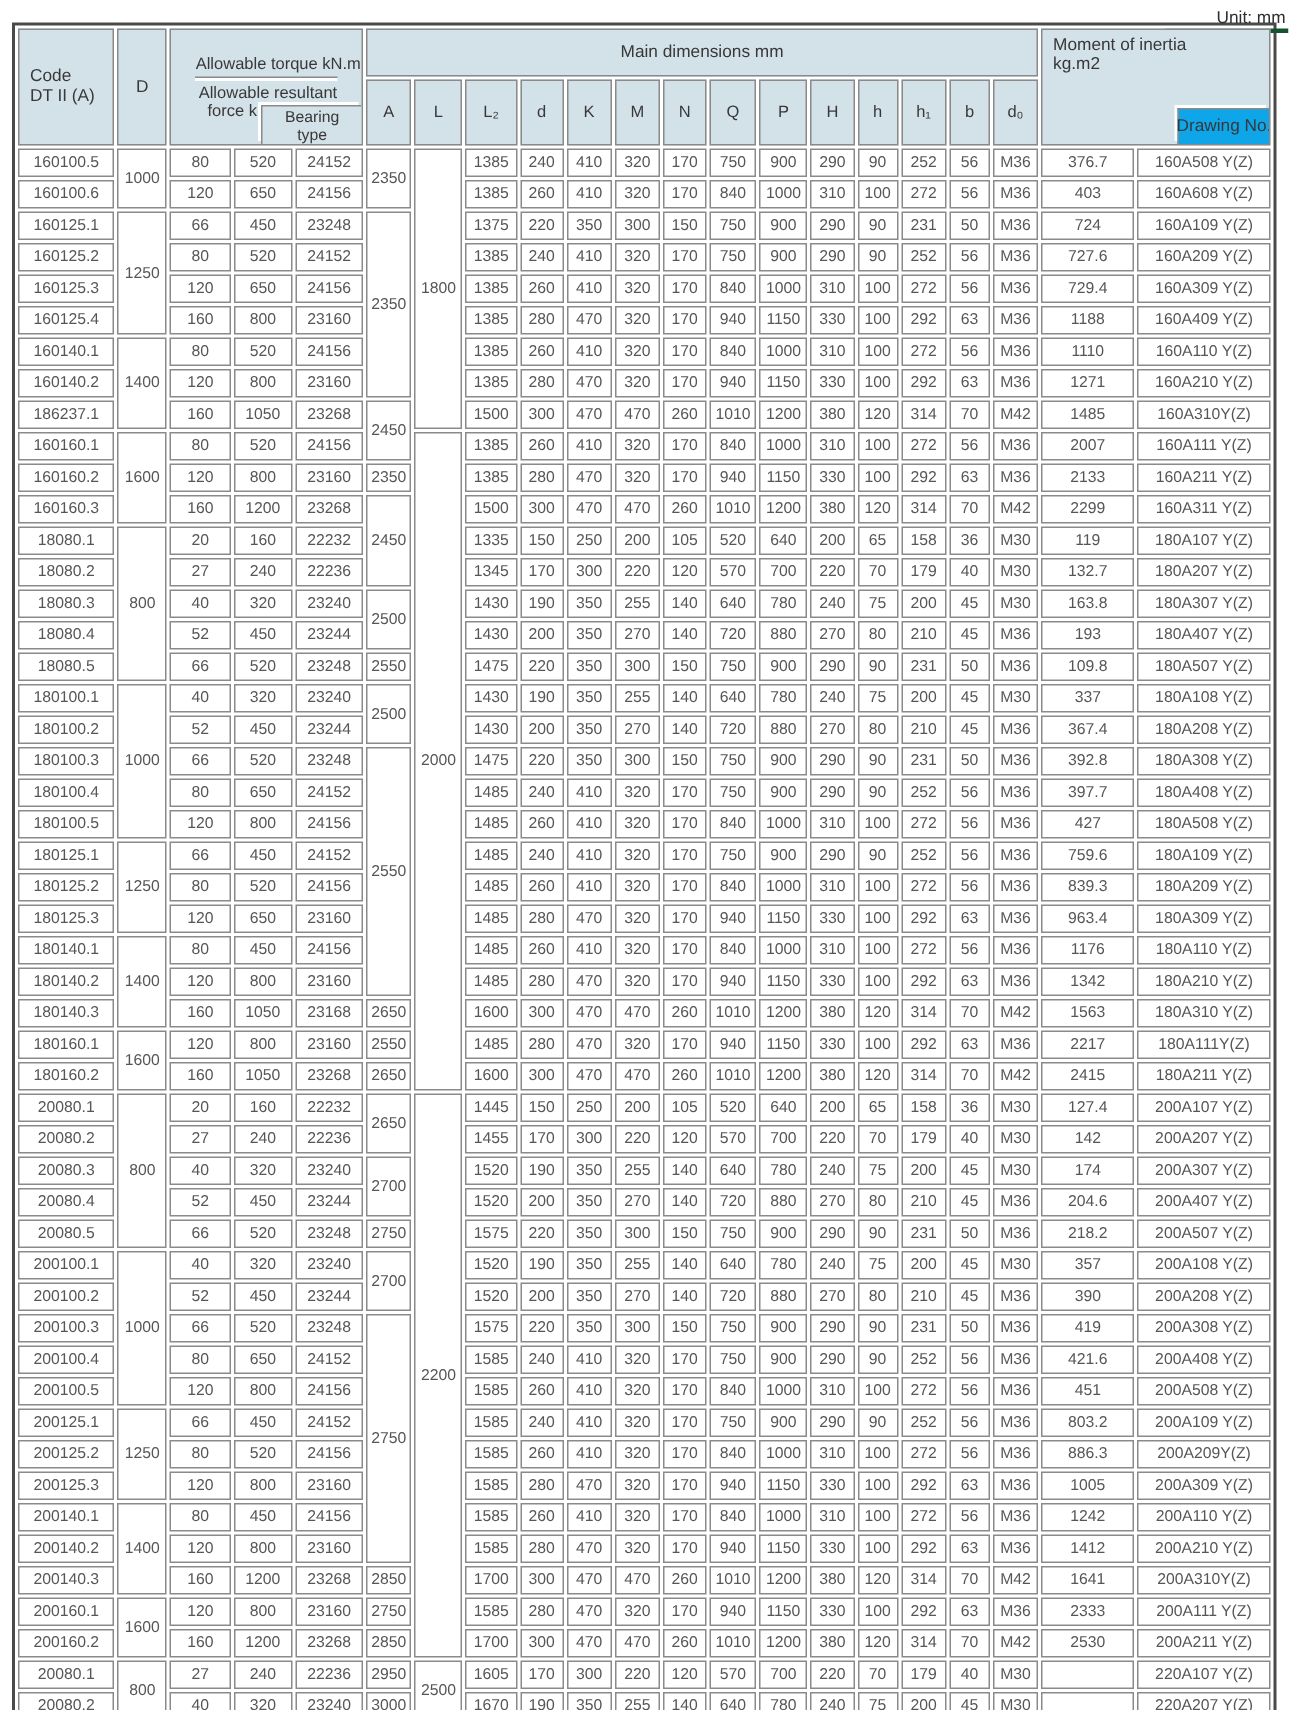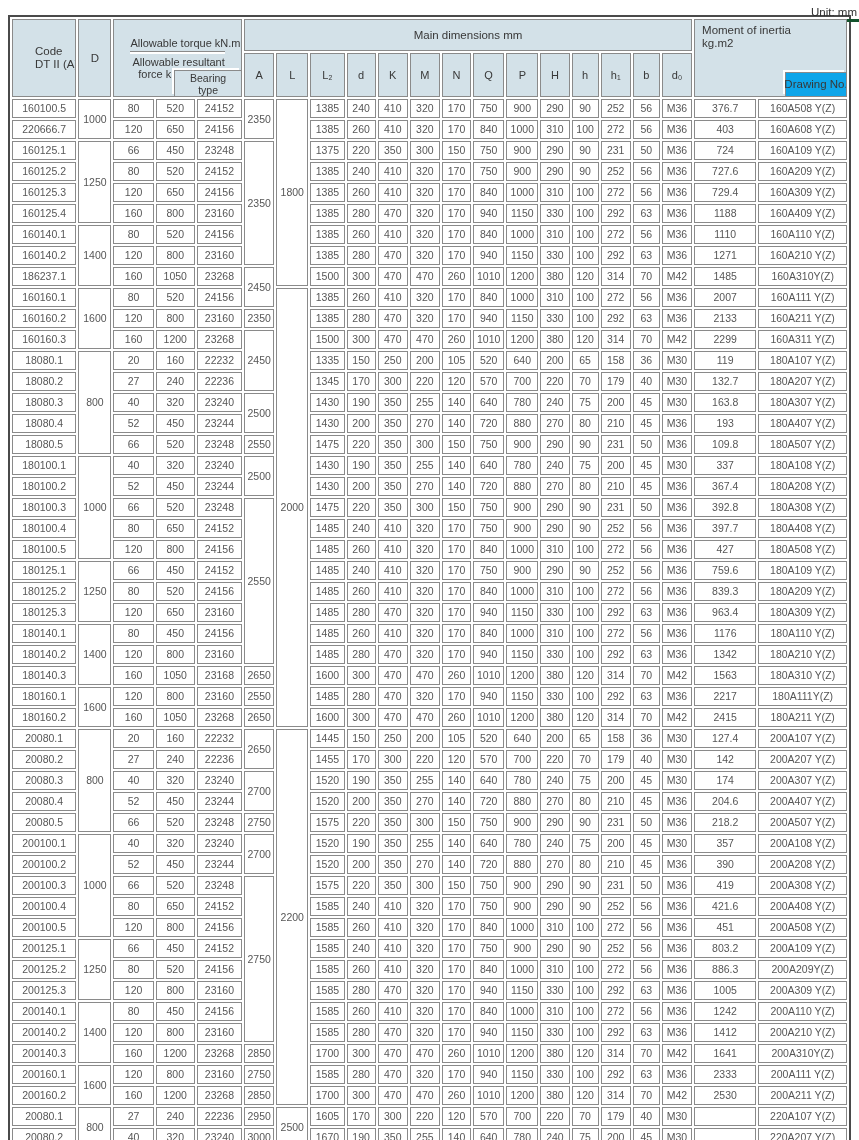--- a/index.html
+++ b/index.html
@@ -4,21 +4,21 @@
 <style>
   html,body{margin:0;padding:0;background:#ffffff;}
   body{width:859px;height:1140px;font-family:"Liberation Sans",sans-serif;-webkit-font-smoothing:antialiased;}
   .page{padding:2px 8px 0 8px;}
   .unit-bar{height:13px;text-align:right;}
   .unit-text{display:inline-block;font-size:11.5px;color:#2e2e2e;border-bottom:3px solid #14532d;padding:0 2px 1px 34px;margin-right:-8px;}
   table.spec{width:843px;table-layout:fixed;border-collapse:separate;border-spacing:2px;background:#ffffff;border:2px solid #4a4a4a;}
   th,td{border:1px solid #8a8a8a;text-align:center;overflow:hidden;white-space:nowrap;}
   thead th{background:#d3e1e8;color:#383838;font-weight:normal;font-size:11.5px;padding:0;}
   tbody td{height:17px;line-height:17px;font-size:10.5px;color:#565656;padding:0;background:#ffffff;}
-  th.code-h{text-align:left;padding-left:22px;line-height:13px;}
+  th.code-h{text-align:left;padding-left:7px;line-height:13px;}
   th.d-h{}
   th.tq{vertical-align:top;position:relative;padding:16px;}
   .tq-top{font-size:11px;height:15px;line-height:15px;border-bottom:1px solid #8a8a8a;box-shadow:0 2px 0 #fff;}
   .tq-force{font-size:11px;line-height:12px;padding:4px 40px 0 2px;text-align:center;}
   .tq-bearing{position:absolute;right:0;bottom:0;width:67px;height:26px;background:#d3e1e8;border-left:1px solid #8a8a8a;border-top:1px solid #8a8a8a;box-shadow:-2px -2px 0 #fff;font-size:10.5px;line-height:12px;padding-top:1px;box-sizing:border-box;}
   th.md{height:20px;margin-top:11px;}
   th.dim{height:28px;font-size:11px;}
   th.mo{vertical-align:top;position:relative;text-align:left;padding:4px 0 0 7px;line-height:13px;margin-left:24px;}
   .mo-drawing{position:absolute;right:0;bottom:0;width:61px;height:24px;background:#0ea5e9;border-left:1px solid #8a8a8a;border-top:1px solid #8a8a8a;box-shadow:-2px -2px 0 #fff;display:flex;align-items:center;justify-content:center;font-size:11.5px;box-sizing:border-box;}
 </style>
@@ -114,21 +114,21 @@
           <td>900</td>
           <td>290</td>
           <td>90</td>
           <td>252</td>
           <td>56</td>
           <td>M36</td>
           <td>376.7</td>
           <td>160A508 Y(Z)</td>
         </tr>
         <tr>
-          <td>220666.7</td>
+          <td>160100.6</td>
           <td>120</td>
           <td>650</td>
           <td>24156</td>
           <td>1385</td>
           <td>260</td>
           <td>410</td>
           <td>320</td>
           <td>170</td>
           <td>840</td>
           <td>1000</td>

